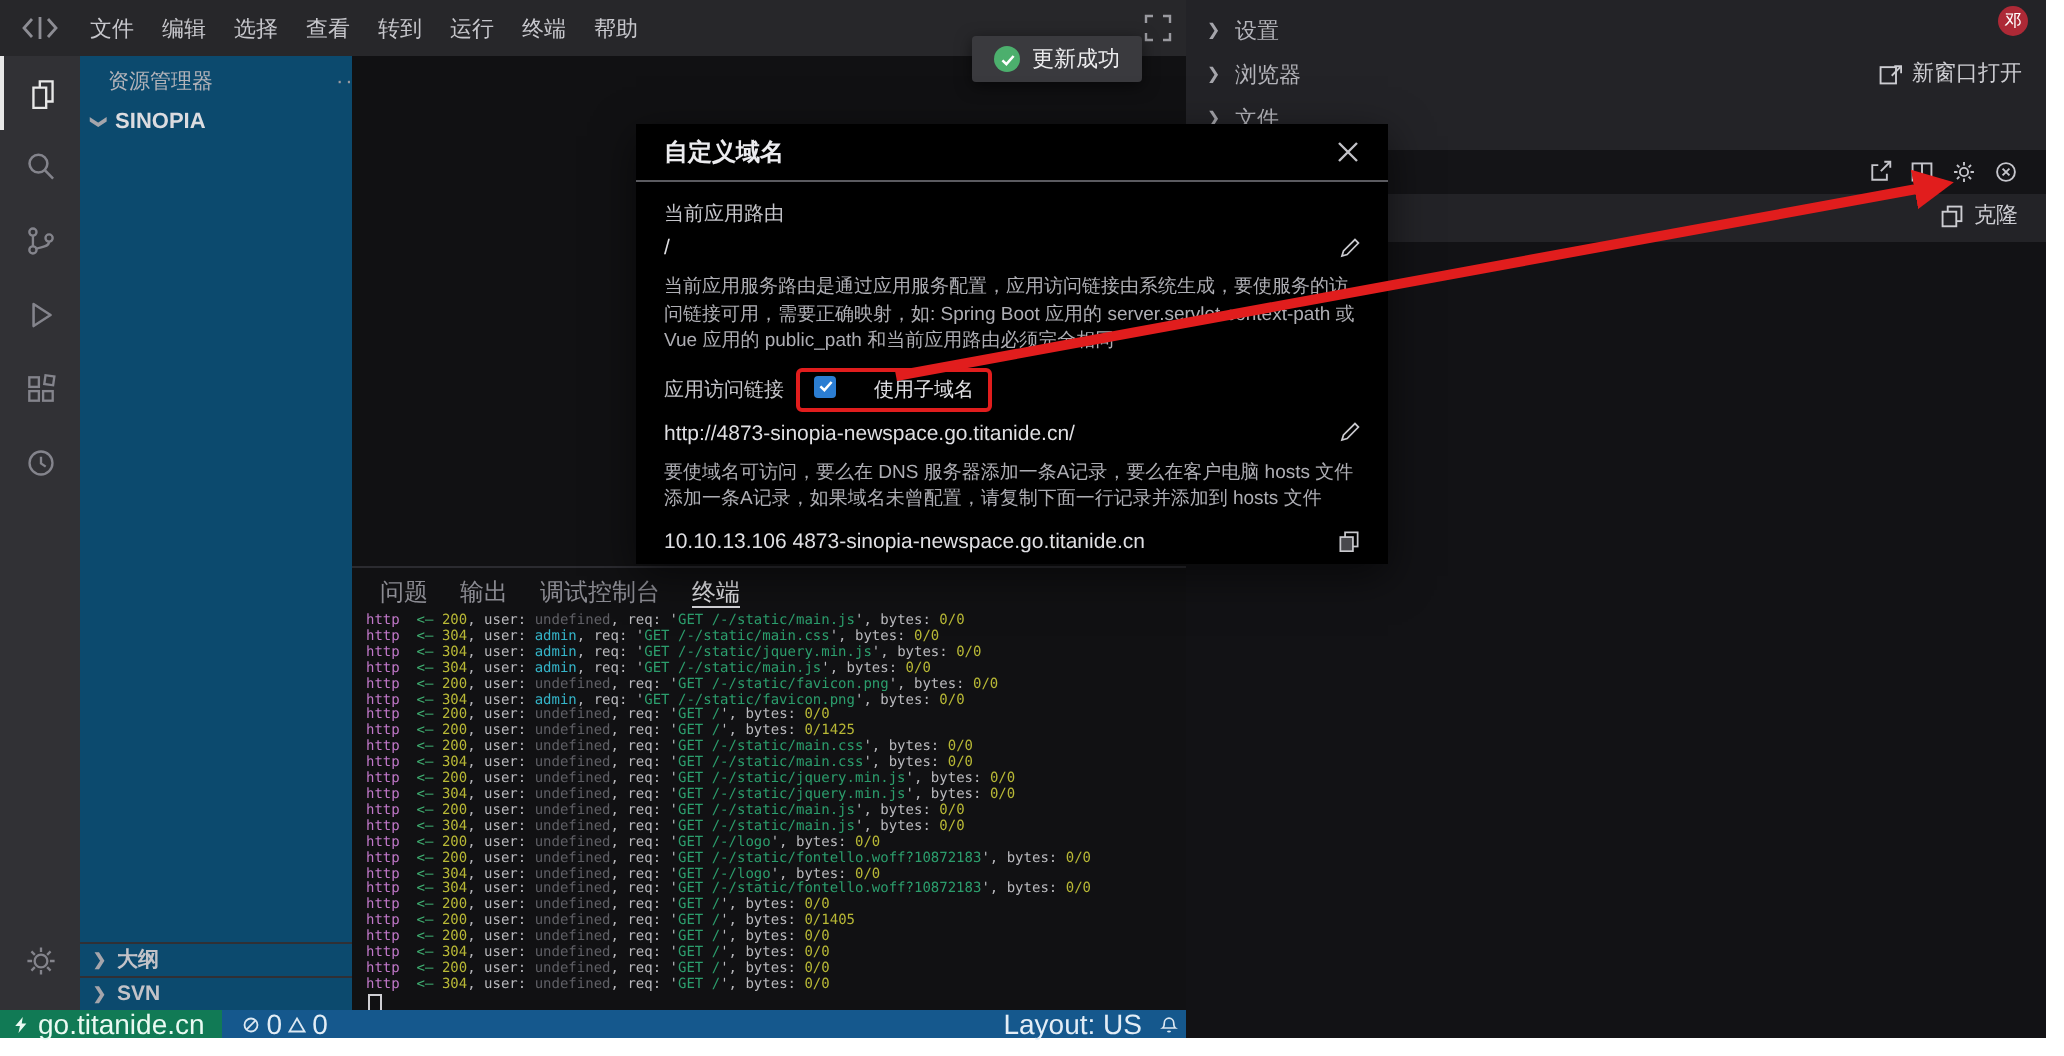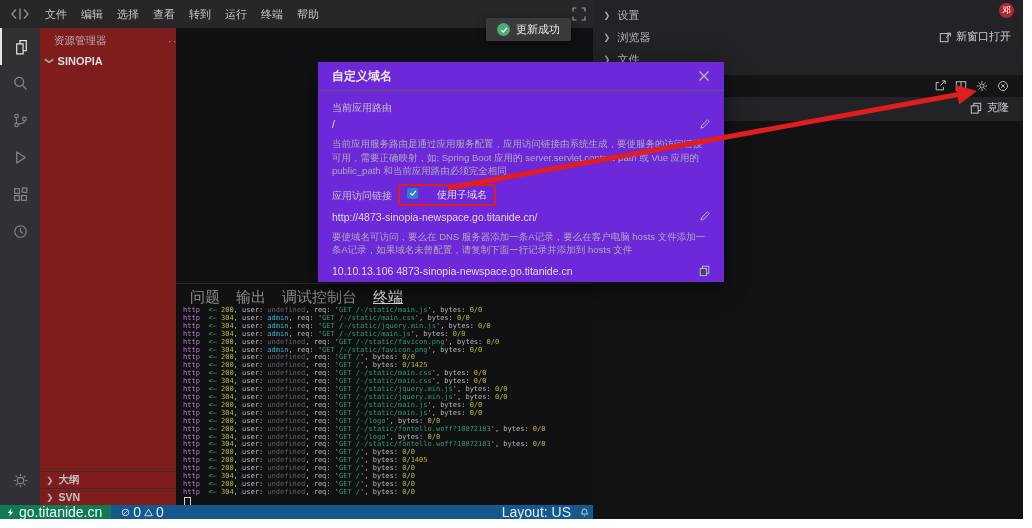--- a/index.html
+++ b/index.html
@@ -17,34 +17,34 @@
 
   
   .activitybar{position:absolute;left:0;top:28px;width:40px;height:477px;background:#313135;
                display:flex;flex-direction:column;align-items:stretch;}
   .act-item{height:37px;display:flex;align-items:center;justify-content:center;color:#84848c;}
   .act-item.active{color:#e8e8e8;border-left:2px solid #e8e8e8;}
   .act-item svg{width:17px;height:17px;}
   .act-bottom{margin-top:auto;margin-bottom:6px;}
 
   
-  .sidebar{position:absolute;left:40px;top:28px;width:152px;height:477px;background:#7f1d1d;color:#bcbcc2;text-align:right;}
+  .sidebar{position:absolute;left:40px;top:28px;width:152px;height:477px;background:#0c4a6e;color:#bcbcc2;text-align:right;}
   .sb-header{display:flex;align-items:center;justify-content:space-between;padding:6px 10px 4px 14px;font-size:10.5px;color:#b3b3b9;}
   .sb-more{color:#9a9aa0;font-size:11px;letter-spacing:1px;}
   .sb-project{display:flex;align-items:center;gap:4px;padding:3px 6px;font-size:11px;font-weight:bold;color:#dcdce0;}
   .chev{display:inline-block;color:#a5a5ab;font-size:9px;transform:scale(.9);}
   .chev.down{transform:rotate(90deg) scale(.9);}
   .sb-bottom{position:absolute;left:0;bottom:0;width:100%;}
   .sb-section{display:flex;align-items:center;gap:5px;padding:2px 6px;height:12px;font-size:10.5px;
               color:#c3c3c8;border-top:1px solid #303035;font-weight:bold;}
 
   
   .editor{position:absolute;left:176px;top:28px;width:417px;height:255px;background:#111113;}
   .panel{position:absolute;left:176px;top:283px;width:417px;height:222px;background:#111113;border-top:1px solid #2b2b30;}
-  .panel-tabs{display:flex;gap:16px;padding:4px 0 0 14px;font-size:15px;color:#8b8b92;height:16px;}
+  .panel-tabs{display:flex;gap:16px;padding:4px 0 0 14px;font-size:12px;color:#8b8b92;height:16px;}
   .panel-tab{padding-bottom:2px;}
   .panel-tab.active{color:#e2e2e5;border-bottom:1px solid #d4d4d8;}
   .term{padding:3px 0 0 7px;font-family:"DejaVu Sans Mono",monospace;font-size:7px;line-height:7.9px;white-space:pre;}
   .t-http{color:#c178c9;margin-top:34px;}
   .t-arrow{color:#3fae71;}
   .t-status{color:#b8b836;}
   .t-plain{color:#b9b9bd;}
   .t-undefined{color:#606066;}
   .t-admin{color:#35b5c9;}
   .t-req{color:#2c9e6d;}
@@ -76,21 +76,21 @@
              font-size:11px;color:#cdcdd2;}
   .rp-newwin svg,.rp-clone svg{width:12px;height:12px;}
   .rp-band{position:absolute;left:0;top:75px;width:430px;height:22px;background:#141417;
            display:flex;align-items:center;justify-content:flex-end;gap:9px;padding-right:14px;box-sizing:border-box;}
   .rp-band svg{width:12px;height:12px;color:#c6c6cc;}
   .rp-clone{position:absolute;top:100px;right:14px;display:flex;align-items:center;gap:5px;
             font-size:11px;color:#cdcdd2;}
   .rp-lower{position:absolute;left:0;top:121px;width:430px;height:398px;background:#121215;}
 
   
-  .modal{position:absolute;left:318px;top:62px;width:406px;height:220px;background:#6d28d9;z-index:30;
+  .modal{position:absolute;left:318px;top:62px;width:376px;height:220px;background:#000000;z-index:30;
          box-shadow:0 6px 20px rgba(0,0,0,.55);color:#d6d6da;}
   .modal-header{height:28px;display:flex;align-items:center;justify-content:space-between;padding:0 14px;
                 border-bottom:1px solid #5b5b60;}
   .modal-title{font-size:12px;font-weight:bold;color:#ececef;}
   .modal-close{width:12px;height:12px;color:#c2c2c7;}
   .modal-body{padding:8px 14px 0 14px;font-size:10px;}
   .m-label{color:#c6c6cb;margin-top:2px;height:13px;line-height:13px;}
   .m-valrow{display:flex;align-items:center;justify-content:space-between;height:14px;margin-top:3px;color:#dfdfe3;font-size:10.5px;}
   .m-valrow svg{width:11px;height:11px;color:#c9c9ce;}
   .m-desc{margin-top:6px;color:#aeaeb4;line-height:13.5px;font-size:9.5px;}

